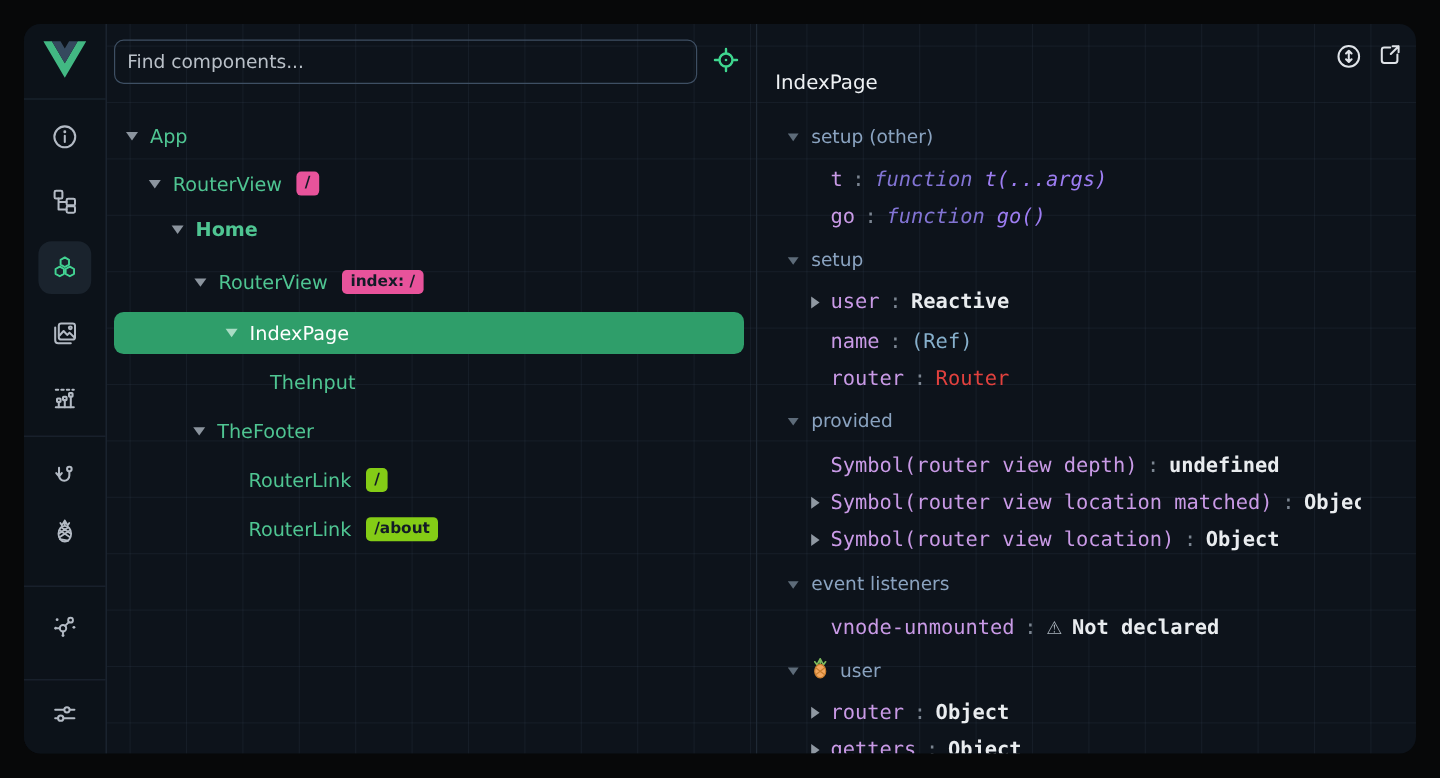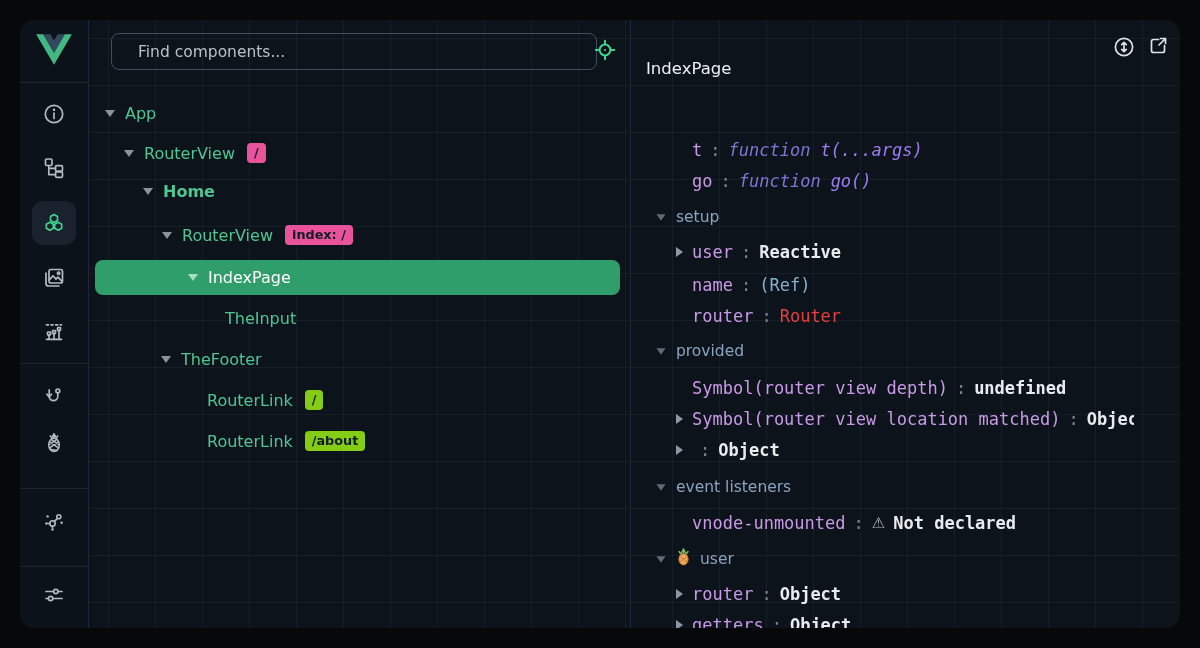--- a/index.html
+++ b/index.html
@@ -13,22 +13,22 @@
   
   .sidebar { position:absolute; left:0; top:0; bottom:0; width:69px; border-right:1px solid #1f2935; background:#0c1219; z-index:2; }
   .logo { position:absolute; left:16px; top:14px; }
   .side-sep { position:absolute; left:0; width:68px; height:1px; background:#1c2531; }
   .icon-btn { position:absolute; left:22px; width:24px; height:24px; color:#b3bac4; cursor:pointer; }
   .active-pill { position:absolute; left:12px; top:181px; width:44px; height:44px; background:#1a232d; border-radius:11px; }
   .icon-btn.active { color:#42d392; }
 
   
   .search { position:absolute; left:75px; top:13px; width:486px; height:37px; background:transparent;
-    border:1px solid #3e4f63; border-radius:8px; color:#dfe5ea; font-size:15.5px; padding:0 26px;
-    outline:none; font-family:"DejaVu Sans",sans-serif;margin-left:16px; }
+    border:1px solid #3e4f63; border-radius:8px; color:#dfe5ea; font-size:15.5px; padding:0 10px;
+    outline:none; font-family:"DejaVu Sans",sans-serif; }
   .search::placeholder { color:#c3cad2; opacity:.95; }
   .target-btn { position:absolute; left:573px; top:18px; width:24px; height:24px; color:#3fd68f; cursor:pointer; }
 
   
   .tree-row { position:absolute; height:26px; display:flex; align-items:center; font-size:16px; color:#4fc592; cursor:pointer; white-space:nowrap; }
   .cd { width:0; height:0; border-left:5.5px solid transparent; border-right:5.5px solid transparent; border-top:7px solid #8b949e; margin-right:10px; flex:none; }
   .cr { width:0; height:0; border-top:5.5px solid transparent; border-bottom:5.5px solid transparent; border-left:7px solid #8f98a2; margin-right:9px; flex:none; }
   .badge { margin-left:12px; font-size:12.8px; font-weight:600; line-height:1.35; padding:1px 7px 2px; border-radius:4px; color:#121b26; font-family:"DejaVu Sans",sans-serif; }
   .badge.pink { background:#e8539b; }
   .badge.lime { background:#84cc16; }
@@ -211,20 +211,24 @@
         <path d="M12 8 V16 M9.7 9.6 L12 7.3 L14.3 9.6 M9.7 14.4 L12 16.7 L14.3 14.4"></path>
       </svg>
     </span>
     <span class="rp-btn" style="left:515px; top:14px;">
       <svg width="24" height="24" viewBox="0 0 24 24" fill="none" stroke="currentColor" stroke-width="1.7" stroke-linecap="round" stroke-linejoin="round">
         <path d="M12.5 5.5 H7.5 A2 2 0 0 0 5.5 7.5 V16.5 A2 2 0 0 0 7.5 18.5 H16.5 A2 2 0 0 0 18.5 16.5 V11.5"></path>
         <path d="M14.5 4.5 H19.5 V9.5 M19.5 4.5 L13 11"></path>
       </svg>
     </span>
 
+    <div class="sec-row" style="top:81px">
+      <span class="cd"></span>
+      <span>setup (other)</span>
+    </div>
     <div class="kv-row" style="top:117px">
       <span class="spacer"></span>
       <span class="key">t</span>
       <span class="colon">:</span>
       <span class="fn-kw">function</span>
       <span class="fn-sig">t(...args)</span>
     </div>
     <div class="kv-row" style="top:148px">
       <span class="spacer"></span>
       <span class="key">go</span>
@@ -267,20 +271,21 @@
       <span class="val-white">undefined</span>
     </div>
     <div class="kv-row" style="top:386px">
       <span class="cr"></span>
       <span class="key">Symbol(router view location matched)</span>
       <span class="colon">:</span>
       <span class="val-white clip">Object</span>
     </div>
     <div class="kv-row" style="top:417px">
       <span class="cr"></span>
+      <span class="key">Symbol(router view location)</span>
       <span class="colon">:</span>
       <span class="val-white">Object</span>
     </div>
 
     <div class="sec-row" style="top:454px">
       <span class="cd"></span>
       <span>event listeners</span>
     </div>
     <div class="kv-row" style="top:490px">
       <span class="spacer"></span>

